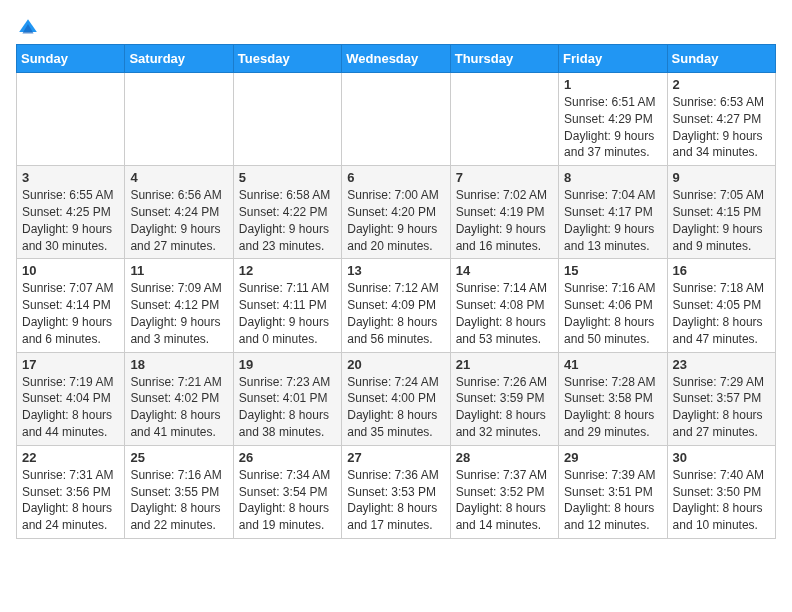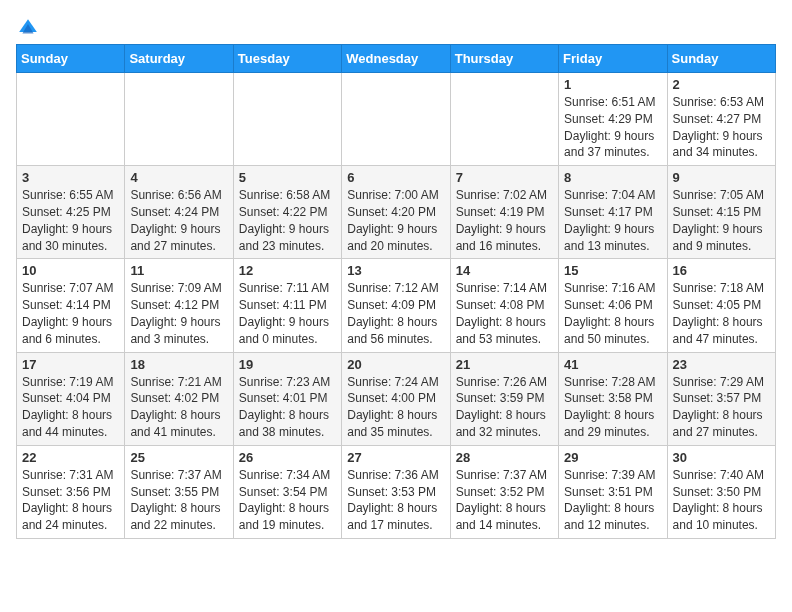--- a/index.html
+++ b/index.html
@@ -272,21 +272,21 @@
       </tr>
       <tr>
         <td>
           <span class="day-number">22</span>
           <div class="day-info">Sunrise: 7:31 AM
 Sunset: 3:56 PM
 Daylight: 8 hours and 24 minutes.</div>
         </td>
         <td>
           <span class="day-number">25</span>
-          <div class="day-info">Sunrise: 7:37 AM
+          <div class="day-info">Sunrise: 7:16 AM
 Sunset: 3:55 PM
 Daylight: 8 hours and 22 minutes.</div>
         </td>
         <td>
           <span class="day-number">26</span>
           <div class="day-info">Sunrise: 7:34 AM
 Sunset: 3:54 PM
 Daylight: 8 hours and 19 minutes.</div>
         </td>
         <td>

